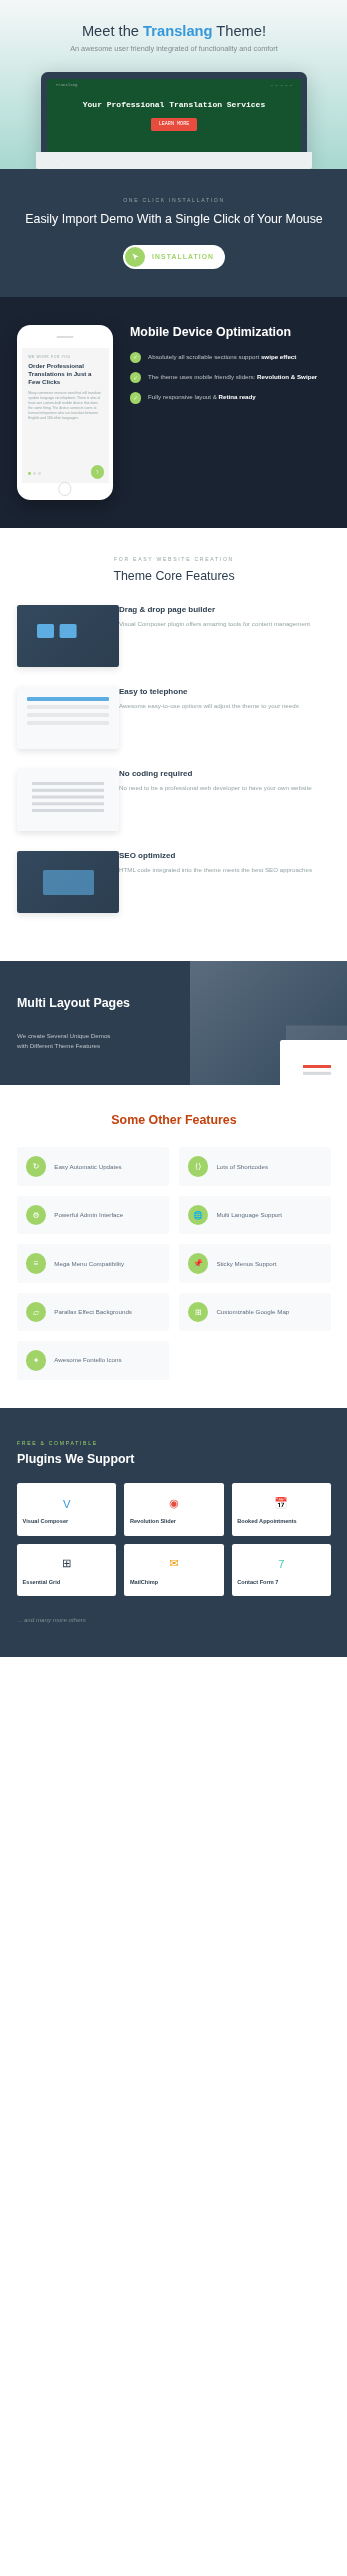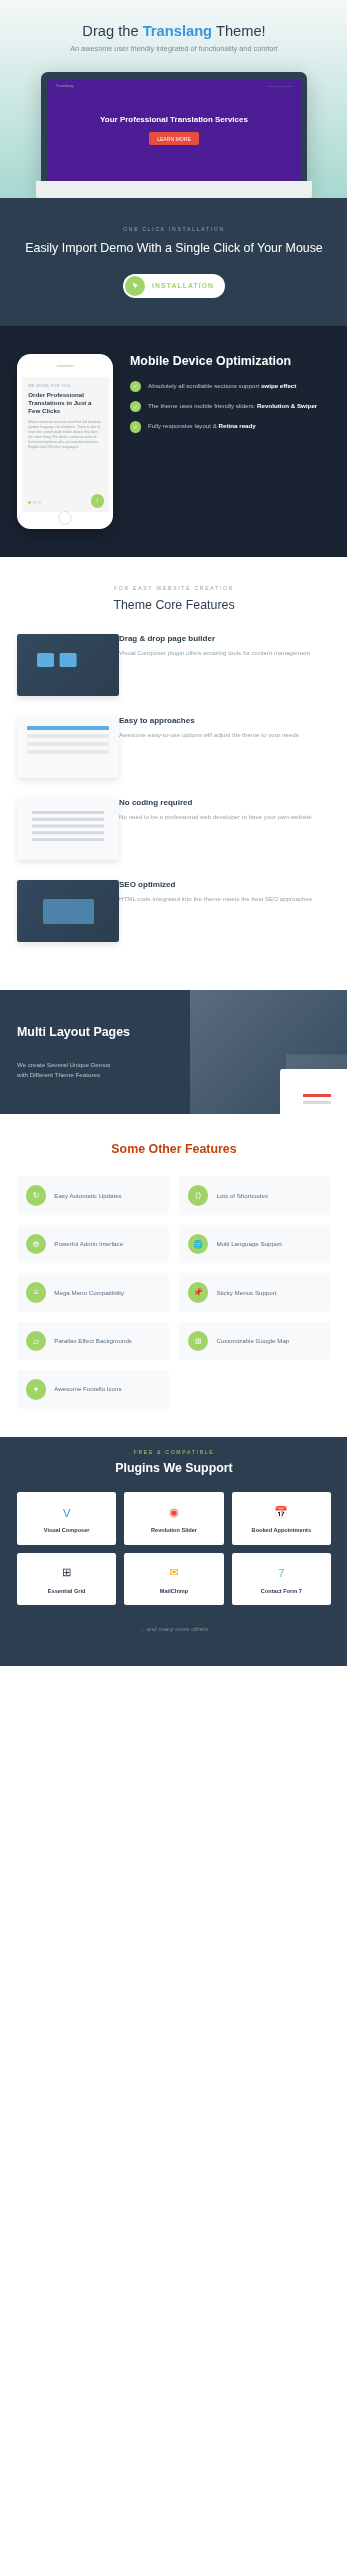--- a/index.html
+++ b/index.html
@@ -5,21 +5,21 @@
 * { margin: 0; padding: 0; box-sizing: border-box; }
 body { font-family: -apple-system, BlinkMacSystemFont, 'Segoe UI', sans-serif; width: 348px; background: #fff; }
 .section { width: 100%; }
 
 
 .hero { background: linear-gradient(180deg, #f5f7f8 0%, #c5e5e0 60%, #a8d8d0 100%); padding: 22.6px 17px 0; text-align: center; position: relative; overflow: hidden; }
 .hero h1 { font-size: 14.7px; font-weight: 400; color: #2c3e50; margin-bottom: 5.6px; }
 .hero h1 .brand { color: #3498db; font-weight: 600; }
 .hero p { font-size: 7.3px; color: #7f8c8d; line-height: 1.5; margin-bottom: 17px; }
 .laptop { background: #2c3e50; border-radius: 6.8px 6.8px 0 0; padding: 6.8px 6.8px 0; margin: 0 auto; width: 85%; box-shadow: 0 5.6px 22.6px rgba(0,0,0,0.2); }
-.laptop-screen { background: #4c1d95; height: 102px; position: relative; overflow: hidden; display: flex; align-items: center; justify-content: center; }
+.laptop-screen { background: #14532d; height: 73px; position: relative; overflow: hidden; display: flex; align-items: center; justify-content: center; font-family: Liberation Mono, monospace; }
 .laptop-content { text-align: center; color: #fff; }
 .laptop-content h3 { font-size: 8px; font-weight: 600; margin-bottom: 8.5px; }
 .laptop-btn { display: inline-block; background: #e74c3c; color: #fff; font-size: 5.1px; padding: 3.4px 8px; border-radius: 1.7px; }
 .laptop-nav { position: absolute; top: 4.5px; left: 0; right: 0; display: flex; justify-content: space-between; padding: 0 8.5px; font-size: 4px; color: #95a5a6; }
 .laptop-base { background: #ecf0f1; height: 17px; margin: 0 -11.3px; border-radius: 0 0 2.3px 2.3px; display: flex; justify-content: space-around; align-items: center; font-size: 4px; color: #bdc3c7; }
 
 
 .install { background: #2c3e50; padding: 28px 17px; text-align: center; color: #fff; }
 .install .eyebrow { font-size: 5.1px; letter-spacing: 1.7px; color: #95a5a6; margin-bottom: 8.5px; }
 .install h2 { font-size: 12.4px; font-weight: 400; line-height: 1.3; margin-bottom: 17px; }
@@ -75,35 +75,35 @@
 
 
 .other { padding: 28px 17px; }
 .other h2 { font-size: 12.4px; font-weight: 700; color: #c2410c; text-align: center; margin-bottom: 20px; }
 .other-grid { display: grid; grid-template-columns: 1fr 1fr; gap: 10.2px; }
 .other-item { background: #f8f9fa; padding: 9px; display: flex; align-items: center; gap: 8px; border-radius: 2.3px; }
 .other-icon { width: 20.3px; height: 20.3px; background: #a0d468; border-radius: 50%; flex-shrink: 0; display: flex; align-items: center; justify-content: center; color: #fff; font-size: 8px; }
 .other-item-text { font-size: 6.2px; color: #5d6d7e; line-height: 1.3; }
 
 
-.plugins { background: #2c3e50; padding: 12px 17px 34px; text-align: center; color: #fff; }
+.plugins { background: #2c3e50; padding: 32px 17px 34px; color: #fff; }
 .plugins .eyebrow { font-size: 5.1px; letter-spacing: 1.7px; color: #a0d468; margin-bottom: 6.8px; }
 .plugins h2 { font-size: 12.4px; font-weight: 700; margin-bottom: 17px; }
 .plugins-grid { display: grid; grid-template-columns: repeat(3, 1fr); gap: 8px; margin-bottom: 20px; }
 .plugin-item { background: #fff; padding: 11.3px 5.6px; border-radius: 2.3px; }
 .plugin-icon { width: 18px; height: 18px; margin: 0 auto 5.6px; display: flex; align-items: center; justify-content: center; font-size: 11.3px; }
 .plugin-name { font-size: 5.6px; color: #2c3e50; font-weight: 600; }
 .plugins-more { font-size: 6.2px; color: #7f8c8d; font-style: italic; }
 </style>
 </head>
 <body>
 
 <section class="section hero">
   <h1>
-    <span>Drag the </span><span class="brand">Translang</span><span> Theme!</span>
+    <span>Meet the </span><span class="brand">Translang</span><span> Theme!</span>
   </h1>
   <p>An awesome user friendly integrated of functionality and comfort</p>
   <div class="laptop">
     <div class="laptop-screen">
       <div class="laptop-nav">
         <span>Translang</span>
         <span>— — — — —</span>
       </div>
       <div class="laptop-content">
         <h3>Your Professional Translation Services</h3>
@@ -175,21 +175,21 @@
       <div class="core-item">
         <div class="core-img core-img-1"></div>
     <div class="core-text">
       <h3>Drag &amp; drop page builder</h3>
       <p>Visual Composer plugin offers amazing tools for content management</p>
     </div>
       </div>
       <div class="core-item">
         <div class="core-img core-img-2"></div>
     <div class="core-text">
-      <h3>Easy to approaches</h3>
+      <h3>Easy to telephone</h3>
       <p>Awesome easy-to-use options will adjust the theme to your needs</p>
     </div>
       </div>
       <div class="core-item">
         <div class="core-img core-img-3"></div>
     <div class="core-text">
       <h3>No coding required</h3>
       <p>No need to be a professional web developer to have your own website</p>
     </div>
       </div>

